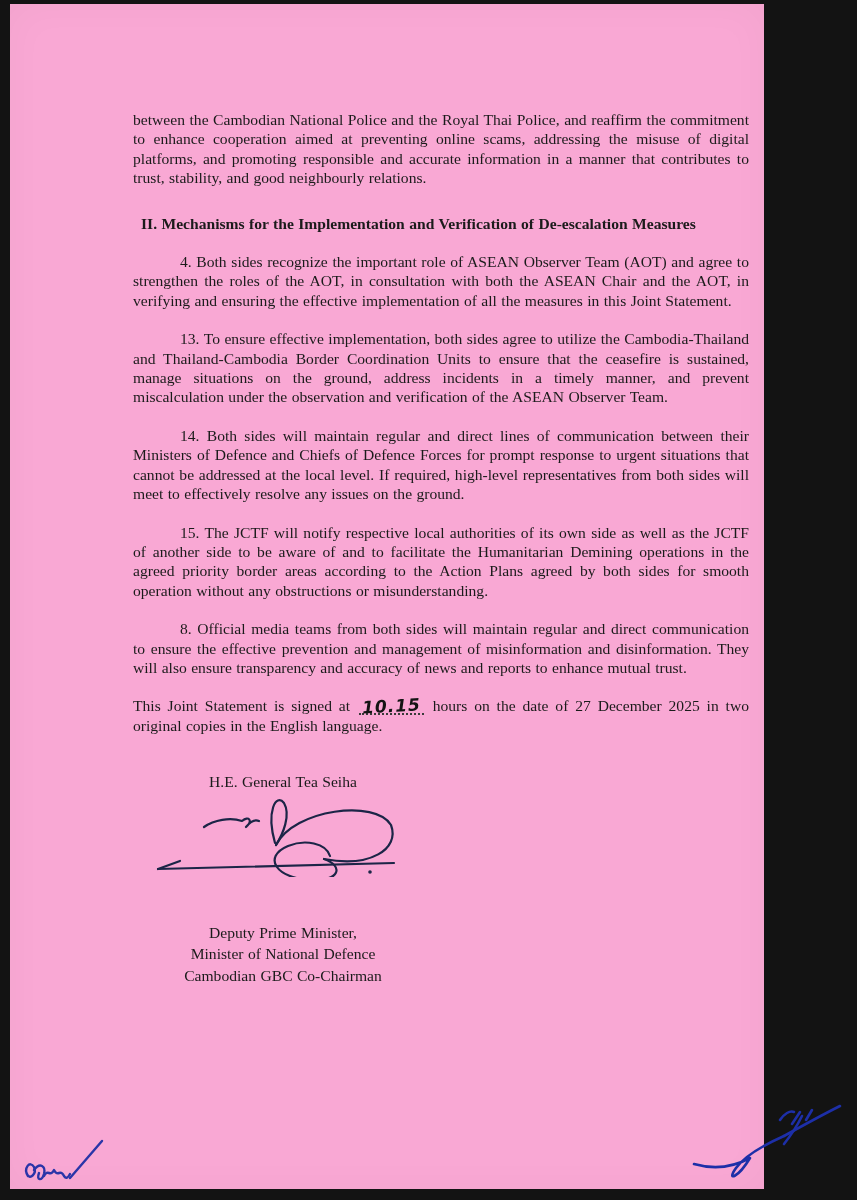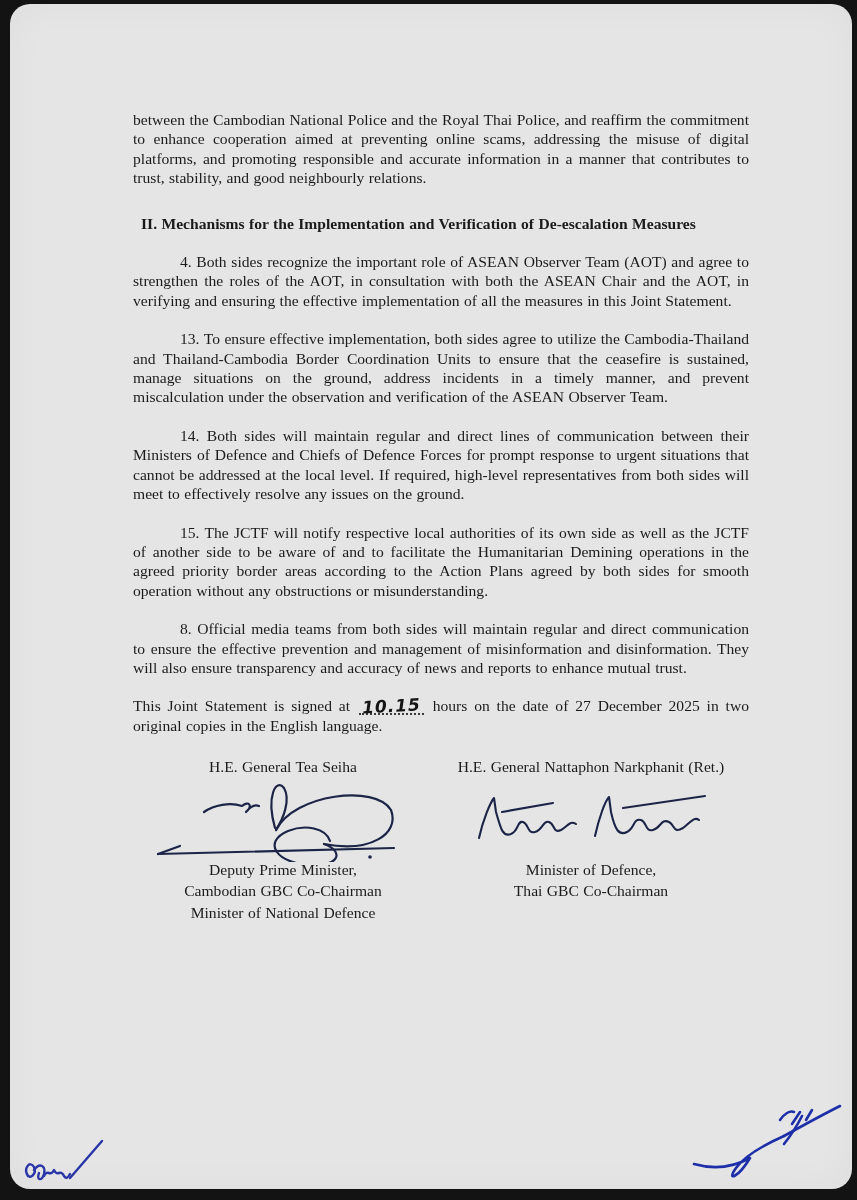--- a/index.html
+++ b/index.html
@@ -11,24 +11,23 @@
     position: relative;
     overflow: hidden;
   }
   .scan-frame {
     position: absolute; inset: 0;
     background: #131313;
   }
   .page {
     position: absolute;
     left: 10px; top: 4px;
-    width: 842px; height: 1185px;
-    background: #e5e5e5;
+    width: 754px; height: 1185px;
+    background: #f9a8d4;
     box-shadow: inset 0 0 40px rgba(0,0,0,0.03);
-    border-radius: 20px;
   }
   .content {
     position: absolute;
     left: 123px; top: 106px;
     width: 616px;
     color: #1b1b1b;
     font-size: 15.6px;
     line-height: 19.4px;
     text-align: justify;
     word-spacing: 0.5px;
@@ -58,29 +57,29 @@
     transform: rotate(-3deg) translateY(1px);
     color: #141414;
   }
   .sig-section {
     display: flex;
     margin-top: 22px;
   }
   .sig-col { text-align: center; }
   .sig-col-left  { width: 300px; }
   .sig-col-right { width: 316px; }
-  .sig-name { line-height: 19.4px; white-space: nowrap; }
+  .sig-name { line-height: 19.4px; white-space: nowrap; margin-top: 15px; }
   .sig-box {
     height: 82px;
     display: flex;
     align-items: center;
     justify-content: center;
     overflow: visible;
   }
-  .sig-titles { line-height: 21.5px; }
+  .sig-titles { line-height: 21.5px; margin-top: 48px; }
   .ink-stroke { fill: none; stroke-linecap: round; stroke-linejoin: round; }
   .initial-left  { position: absolute; left: 8px;  top: 1130px; }
   .initial-right { position: absolute; left: 678px; top: 1082px; }
 </style>
 </head>
 <body>
 
 <div class="scan-frame">
   <div class="page">
 
@@ -119,42 +118,25 @@
                 <path d="M122,56 C140,20 222,10 237,36 C246,60 216,79 170,70"></path>
                 <path d="M170,70 C190,77 186,92 158,91 C122,90 108,68 134,57 C151,50 172,54 176,67"></path>
                 <path d="M4,80 L240,74"></path>
                 <path d="M4,80 L26,72"></path>
               </g>
               <circle cx="216" cy="83" r="1.8" fill="#1c2547"></circle>
             </svg>
           </div>
           <div class="sig-titles">
             <div>Deputy Prime Minister,</div>
+            <div>Minister of National Defence</div>
             <div>Cambodian GBC Co-Chairman</div>
-            <div>Minister of National Defence</div>
           </div>
         </div>
 
-        <div class="sig-col sig-col-right">
-          <div class="sig-name">H.E. General Nattaphon Narkphanit (Ret.)</div>
-          <div class="sig-box">
-            <svg width="236" height="56" viewBox="0 0 236 56">
-              <g class="ink-stroke" stroke="#1c2547" stroke-width="2.1">
-                <path d="M6,48 C10,30 17,13 21,8 L23,22 C28,40 30,47 38,44 C46,41 44,30 50,32 C56,34 54,44 62,42 C70,40 70,30 76,32 C82,34 80,44 88,40 C95,36 97,30 103,34"></path>
-                <path d="M29,22 L80,13"></path>
-                <path d="M122,46 C126,28 132,11 136,7 L138,22 C142,40 146,46 154,42 C162,38 160,28 168,30 C174,32 172,42 180,40 C188,38 188,28 196,32 C202,35 200,44 210,38 C217,33 221,26 226,30"></path>
-                <path d="M150,18 L232,6"></path>
-              </g>
-            </svg>
-          </div>
-          <div class="sig-titles">
-            <div>Minister of Defence,</div>
-            <div>Thai GBC Co-Chairman</div>
-          </div>
-        </div>
 
       </div>
     </div>
 
     <div class="initial-left">
       <svg width="102" height="54" viewBox="0 0 102 54">
         <g class="ink-stroke" stroke="#2a35a8" stroke-width="2.4" fill="none" stroke-linecap="round">
           <path d="M10,42 C5,34 12,26 16,33 C19,39 12,47 9,40"></path>
           <path d="M16,36 C22,28 28,32 26,40 C24,47 18,47 21,39"></path>
           <path d="M26,42 C30,34 32,44 36,36 C40,44 42,34 46,42 C48,45 50,44 52,40"></path>

